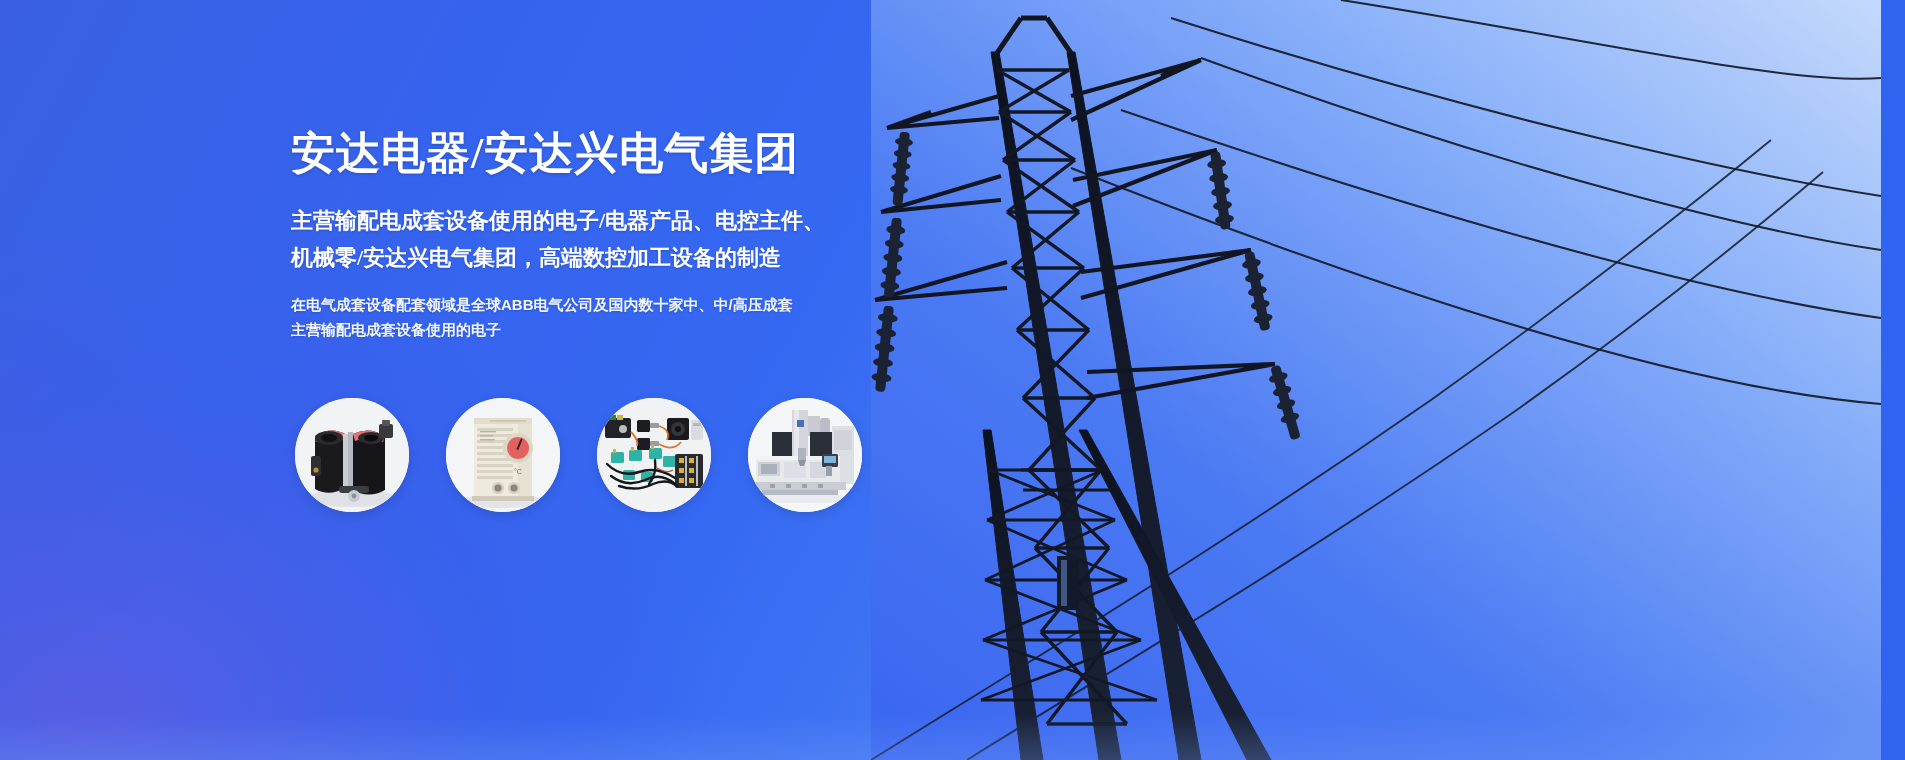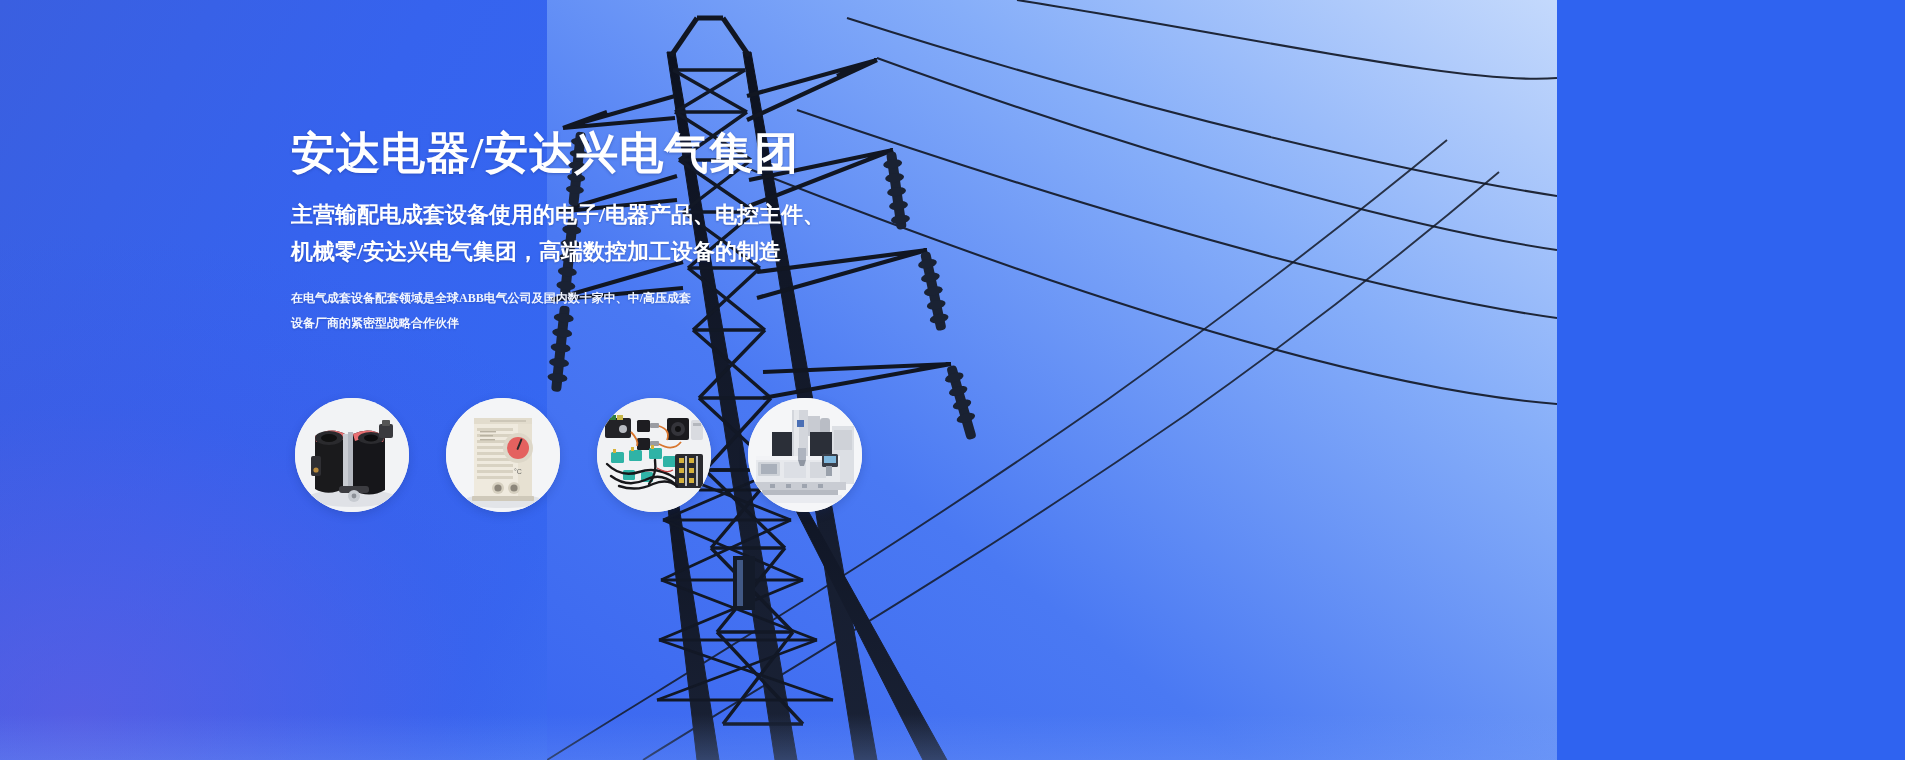--- a/index.html
+++ b/index.html
@@ -4,21 +4,21 @@
 <style>
   * { margin:0; padding:0; box-sizing:border-box; }
   html,body { width:1905px; height:760px; overflow:hidden; }
   body {
     font-family:"Liberation Sans", sans-serif;
     background:#2f63f0;
   }
 
   #banner {
     position:relative;
-    width:1557px; height:760px;
+    width:1881px; height:760px;
     overflow:hidden;
     background:
       radial-gradient(ellipse 1100px 900px at 88% 8%, rgba(150,185,255,0.95) 0%, rgba(120,162,250,0.55) 35%, rgba(60,110,240,0.05) 62%, rgba(0,0,0,0) 75%),
       radial-gradient(ellipse 900px 700px at 5% 95%, rgba(110,90,220,0.55) 0%, rgba(70,80,220,0.18) 45%, rgba(0,0,0,0) 70%),
       linear-gradient(118deg, #3a5fe0 0%, #3663ee 22%, #3568f2 42%, #4277f4 58%, #6f9bf8 78%, #a9c6fb 100%);
   }
 
   
   #scene {
     position:absolute; top:0; right:0;
@@ -37,35 +37,35 @@
   .headline {
     font-family:"Liberation Serif", serif;
     font-weight:700;
     font-size:44px;
     line-height:56px;
     letter-spacing:1px;
     color:#ffffff;
     white-space:nowrap;
     text-shadow:0 1px 3px rgba(20,40,110,0.35);
   }
-  .subline-wrap { margin-top:14px; }
+  .subline-wrap { margin-top:20px; }
   .subline {
     font-family:"Liberation Serif", serif;
     font-weight:700;
     font-size:22px;
     line-height:37px;
     color:#ffffff;
     white-space:nowrap;
     text-shadow:0 1px 2px rgba(20,40,110,0.3);
   }
   .note-wrap { margin-top:16px; }
   .note {
-    font-family:Liberation Serif, serif;
+    font-family:Liberation Sans, sans-serif;
     font-weight:700;
-    font-size:12px;
+    font-size:15px;
     line-height:25px;
     color:#f2f6ff;
     white-space:nowrap;
     text-shadow:0 1px 2px rgba(20,40,110,0.25);
   }
 
   
   #products {
     position:absolute;
     left:295px; top:398px;
@@ -255,21 +255,21 @@
   </div>
 
   <div id="copy">
     <div class="headline">安达电器/安达兴电气集团</div>
     <div class="subline-wrap">
       <div class="subline">主营输配电成套设备使用的电子/电器产品、电控主件、</div>
       <div class="subline">机械零/安达兴电气集团，高端数控加工设备的制造</div>
     </div>
     <div class="note-wrap">
       <div class="note">在电气成套设备配套领域是全球ABB电气公司及国内数十家中、中/高压成套</div>
-      <div class="note">设备厂商的紧密型战略合作伙伴</div>
+      <div class="note">主营输配电成套设备使用的电子</div>
     </div>
   </div>
 
   <div id="products">
 
     <div class="pcircle">
       <svg viewBox="0 0 114 114" aria-hidden="true">
         <rect width="114" height="114" fill="#f2f3f5"></rect>
         <ellipse cx="57" cy="100" rx="44" ry="9" fill="#dfe1e6"></ellipse>
 

